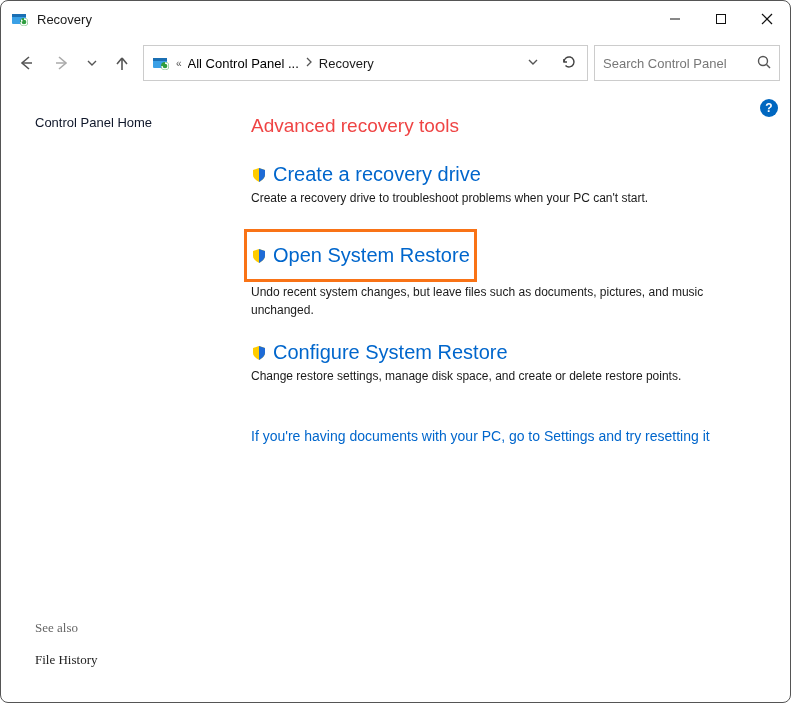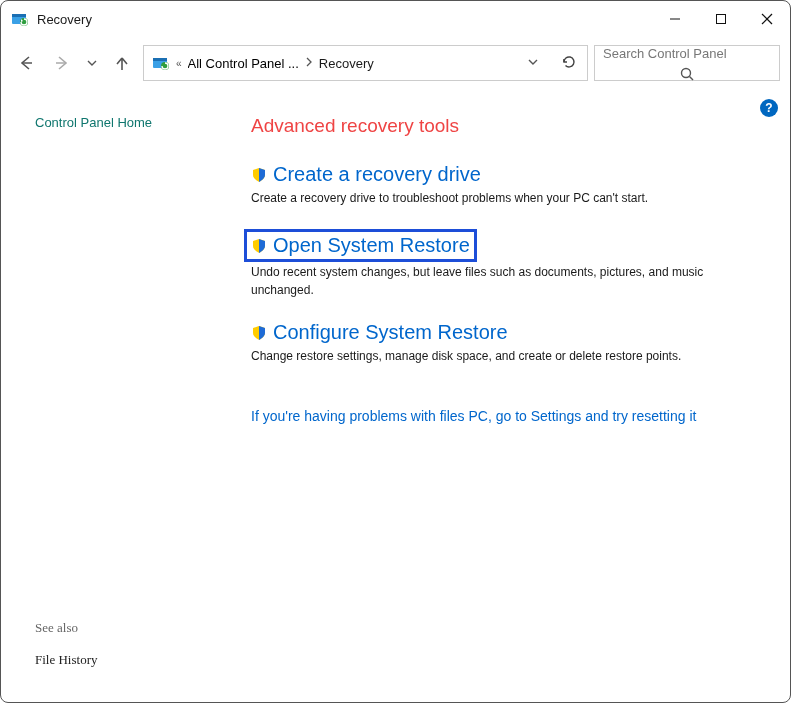--- a/index.html
+++ b/index.html
@@ -61,21 +61,20 @@
   .addressbar .ab-sep { color: #555; font-size: 10px; }
   .addressbar .spacer { flex:1; }
   .addressbar .ab-ctrl { color:#444; width:20px; text-align:center; }
   .searchbox {
     width: 186px; height: 36px;
     border: 1px solid #ccc;
     display: flex; align-items: center;
     padding: 0 8px;
     color: #777;
     gap: 6px;
-    flex-direction: column;
   }
   .searchbox input {
     border: none; outline: none;
     font-size: 13px; width: 100%;
     color: #333; background: transparent;
   }
   .searchbox input::placeholder { color: #777; }
   
   .content {
     flex: 1;
@@ -90,42 +89,42 @@
     border-radius: 50%;
     color: #fff;
     display:flex; align-items:center; justify-content:center;
     font-size: 12px; font-weight:bold;
   }
   .sidebar {
     width: 250px;
     padding: 26px 0 16px 34px;
     display:flex; flex-direction:column;
   }
-  .sidebar a { color: #0f766e; text-decoration: none; font-size: 13px; }
+  .sidebar a { color: #0f172a; text-decoration: none; font-size: 13px; }
   .sidebar-footer { margin-top:auto; padding-bottom:18px;font-family:Liberation Serif, serif;}
   .sidebar-footer .see-also { color:#666; font-size:13px; margin-bottom:16px; display:block;}
   .sidebar-footer a { color:#222; }
   .main {
     flex: 1;
     padding: 26px 28px 0 0;
   }
   .main h1 {
     color: #ef4444;
     font-size: 19px;
     font-weight: 400;
     margin-bottom: 26px;
   }
   .tool-item { margin-bottom: 22px; }
   .tool-link-row {
     display:flex; align-items:center; gap:6px;
     margin-bottom:4px;
   }
   .highlighted .tool-link-row {
-    border: 3px solid #1d4ed8;
-    padding: 2px 4px;
+    border: 3px solid #f97316;
+    padding: 12px 4px;
     display:inline-flex;
     margin-left:-7px;
     margin-bottom:2px;
   }
   .tool-link-row a {
     color: #0066cc; text-decoration:none; font-size:20px;
   }
   .tool-desc { font-size:12px; line-height:1.45; color:#1a1a1a; }
   .footer-link { color:#0066cc; text-decoration:none; font-size:14px; display:inline-block; margin-top:20px;}
   
@@ -265,16 +264,16 @@
         <div class="tool-link-row">
           <span class="shield"><svg viewBox="0 0 16 16">
                 <path d="M8 1 L14 3 V8 C14 12 8 15 8 15 C8 15 2 12 2 8 V3 Z" fill="#ffcc00"></path>
                 <path d="M8 1 L14 3 V8 C14 12 8 15 8 15 V1 Z" fill="#1e6bd6"></path>
               </svg></span>
           <a href="#">Configure System Restore</a>
         </div>
         <div class="tool-desc">Change restore settings, manage disk space, and create or delete restore points.</div>
       </div>
 
-      <a href="#" class="footer-link">If you're having problems with files PC, go to Settings and try resetting it</a>
+      <a href="#" class="footer-link">If you're having documents with your PC, go to Settings and try resetting it</a>
     </div>
   </div>
 </div>
 
 </body></html>

